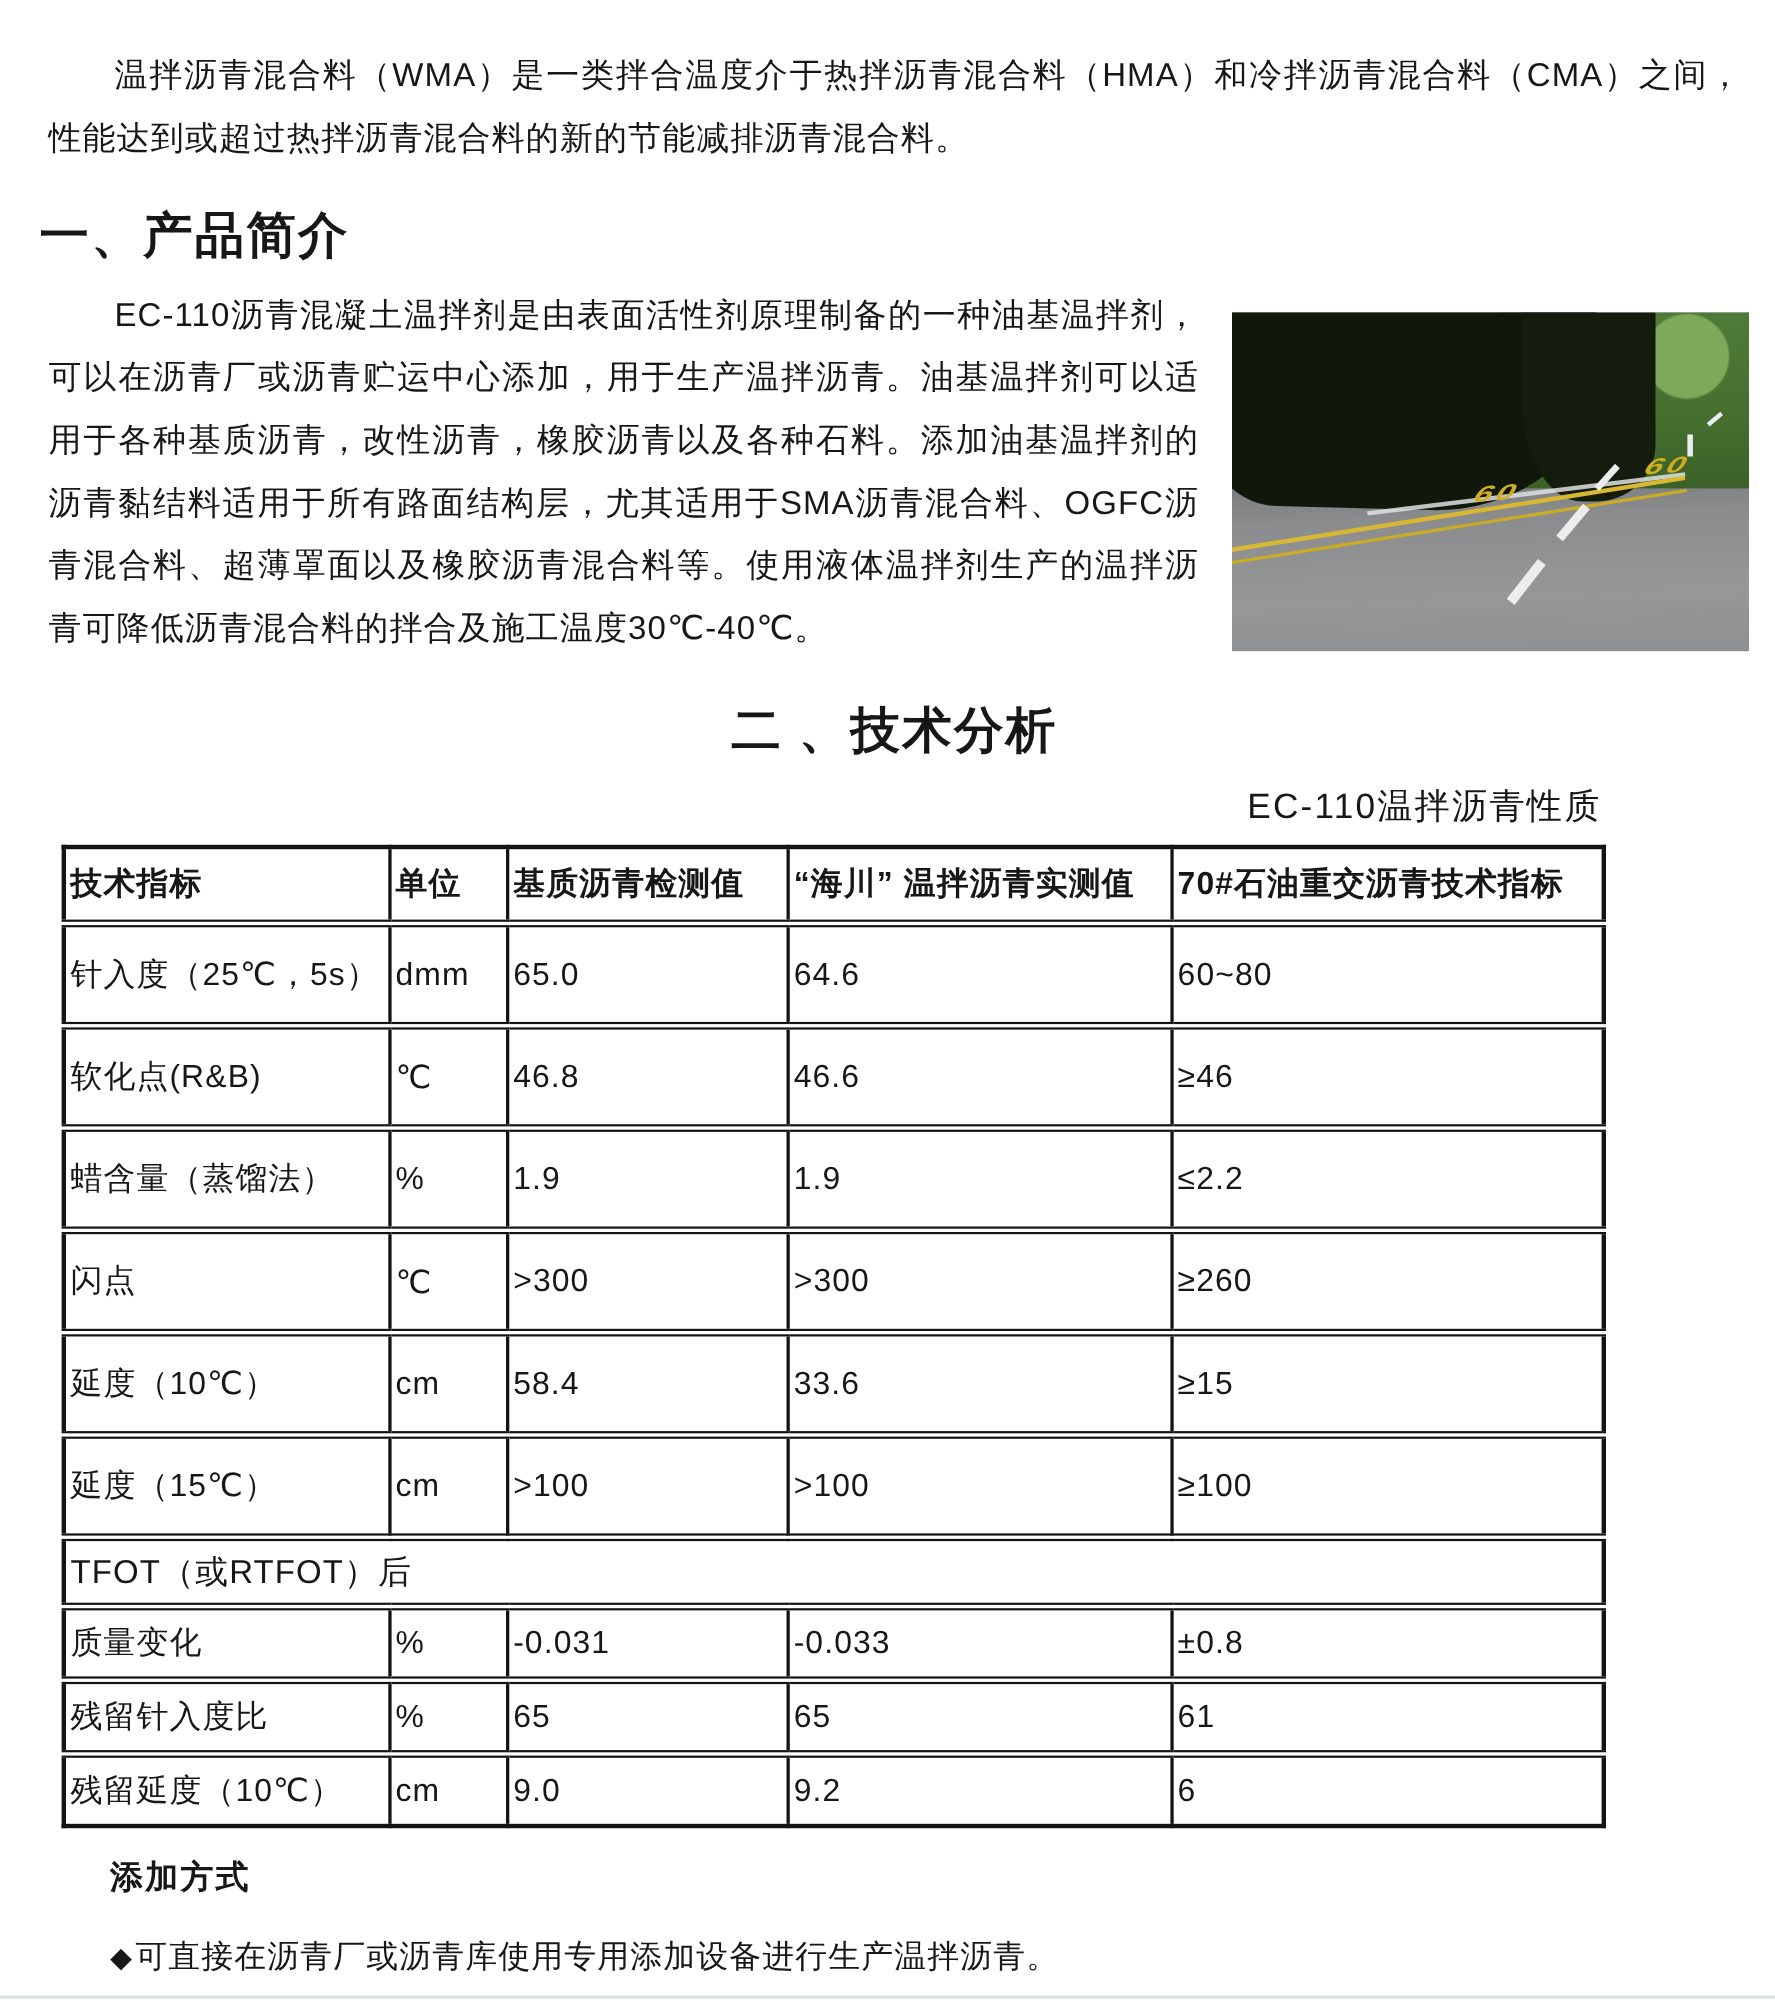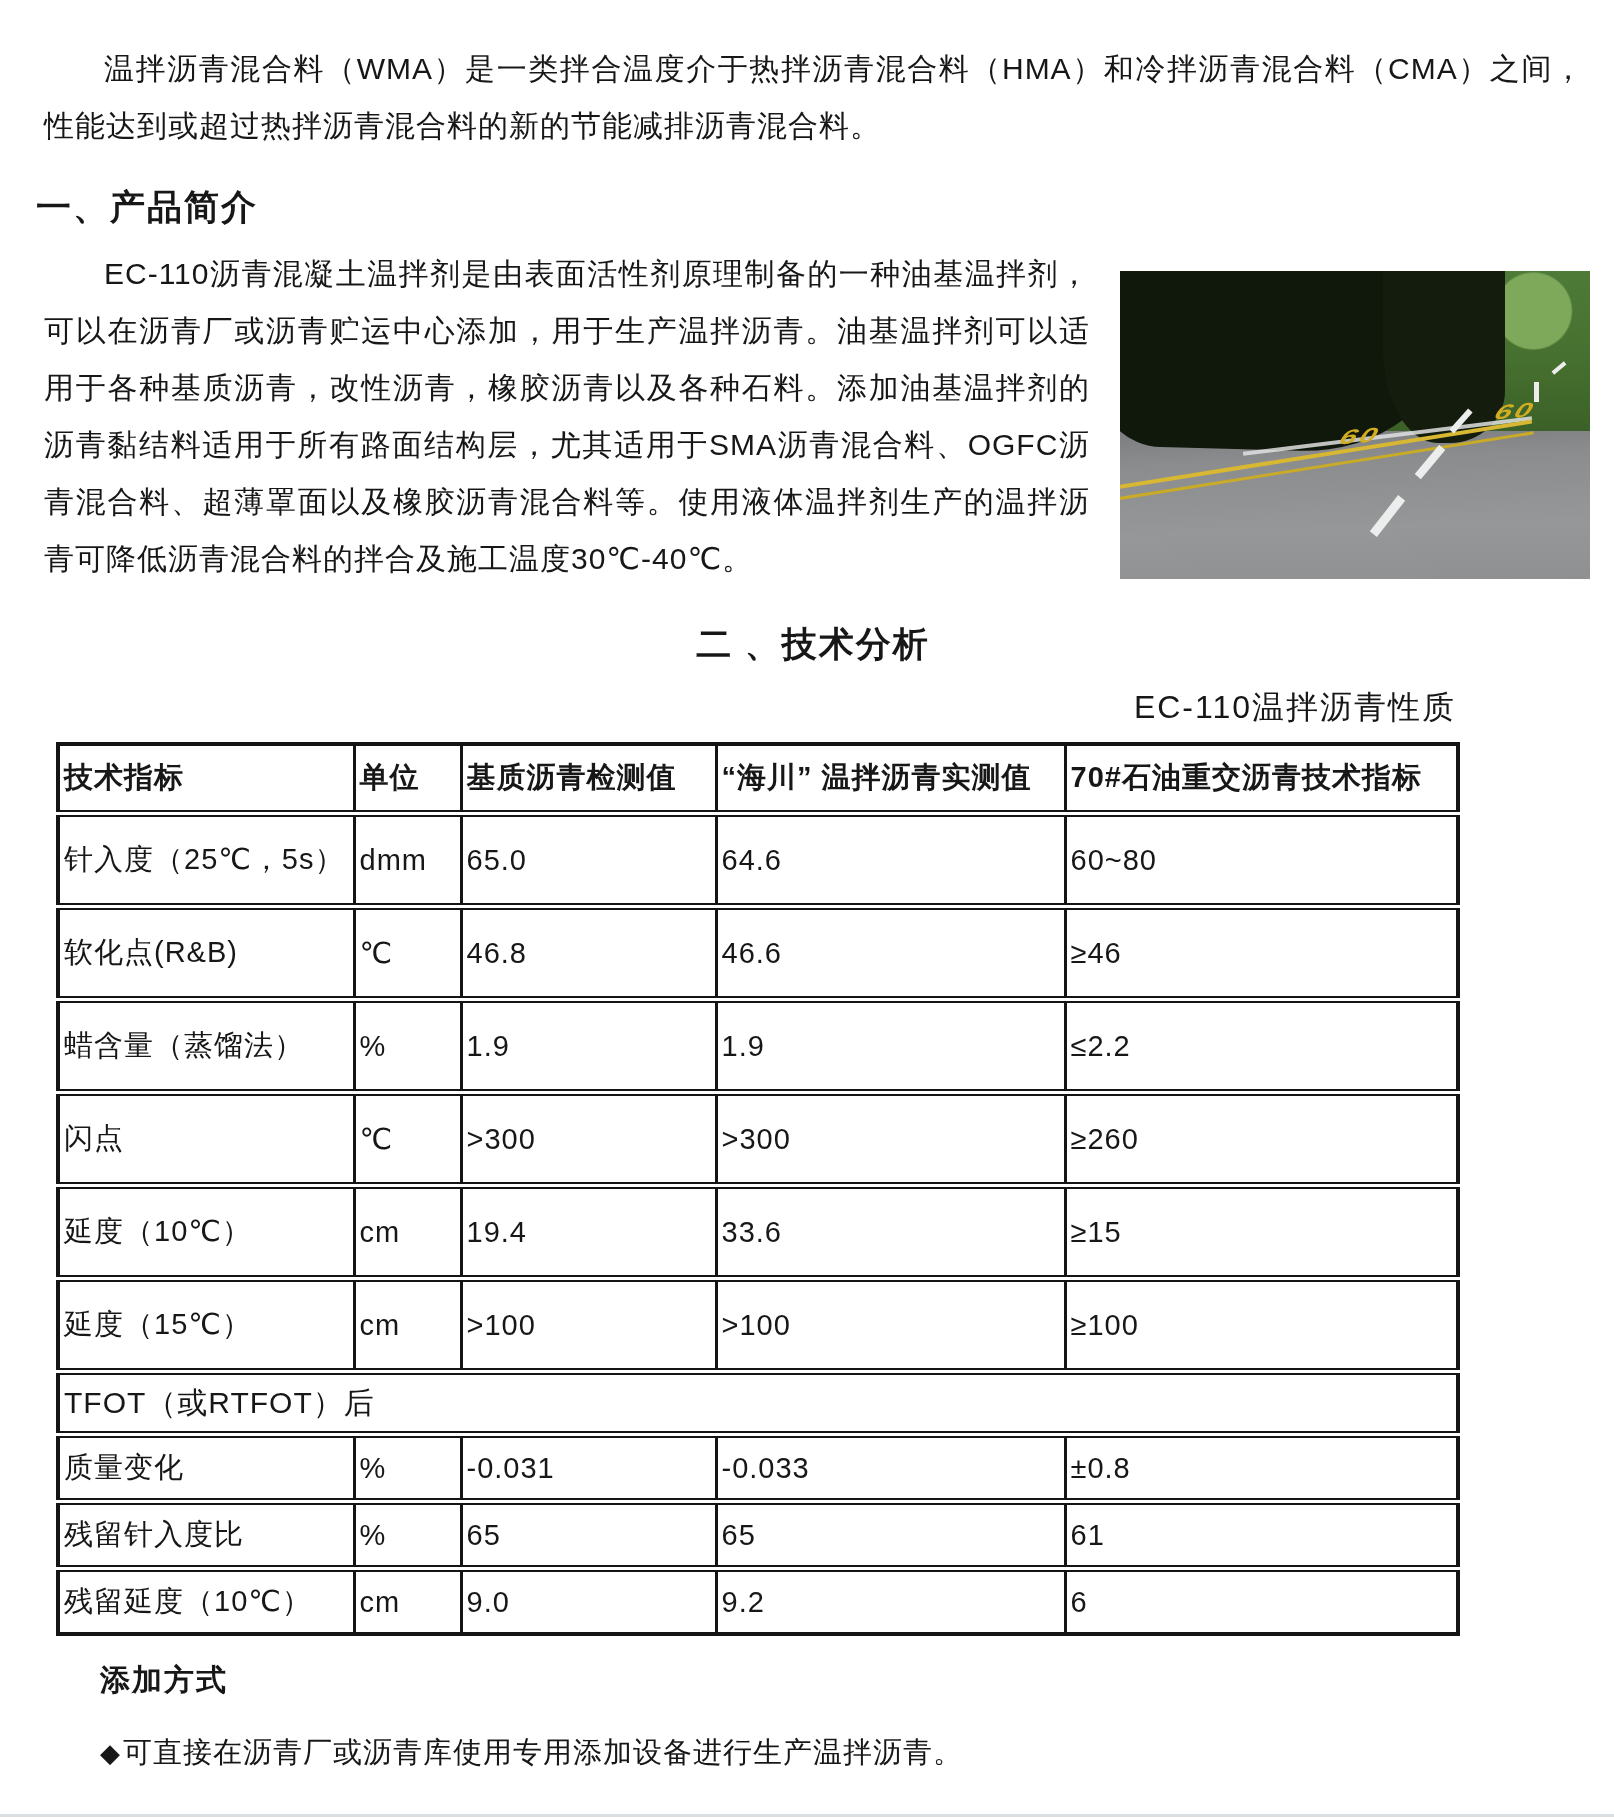--- a/index.html
+++ b/index.html
@@ -11,21 +11,21 @@
     overflow:hidden;
     position:relative;
   }
   .page{padding:24px 24px 0 44px;}
 
   .intro{
     font-size:30px;line-height:57px;letter-spacing:1px;
     text-indent:2em;margin:16px 6px 0 0;text-align:justify;
   }
   .h1,.h2{
-    font-size:35px;font-weight:bold;letter-spacing:2px;
+    font-size:45px;font-weight:bold;letter-spacing:2px;
     margin:30px 0 0 -8px;
   }
   .h2{margin-top:34px;clear:both;text-align:center;}
 
   .sec1{margin-top:14px;}
   .body1{
     font-size:30px;line-height:57px;letter-spacing:1px;
     text-indent:2em;text-align:justify;margin:0;
   }
 
@@ -179,21 +179,21 @@
       <tr class="r sep">
         <td class="lbl">闪点</td>
         <td>℃</td>
         <td>&gt;300</td>
         <td>&gt;300</td>
         <td>≥260</td>
       </tr>
       <tr class="r sep">
         <td class="lbl">延度（10℃）</td>
         <td>cm</td>
-        <td>19.4</td>
+        <td>58.4</td>
         <td>33.6</td>
         <td>≥15</td>
       </tr>
       <tr class="r sep">
         <td class="lbl">延度（15℃）</td>
         <td>cm</td>
         <td>&gt;100</td>
         <td>&gt;100</td>
         <td>≥100</td>
       </tr>

